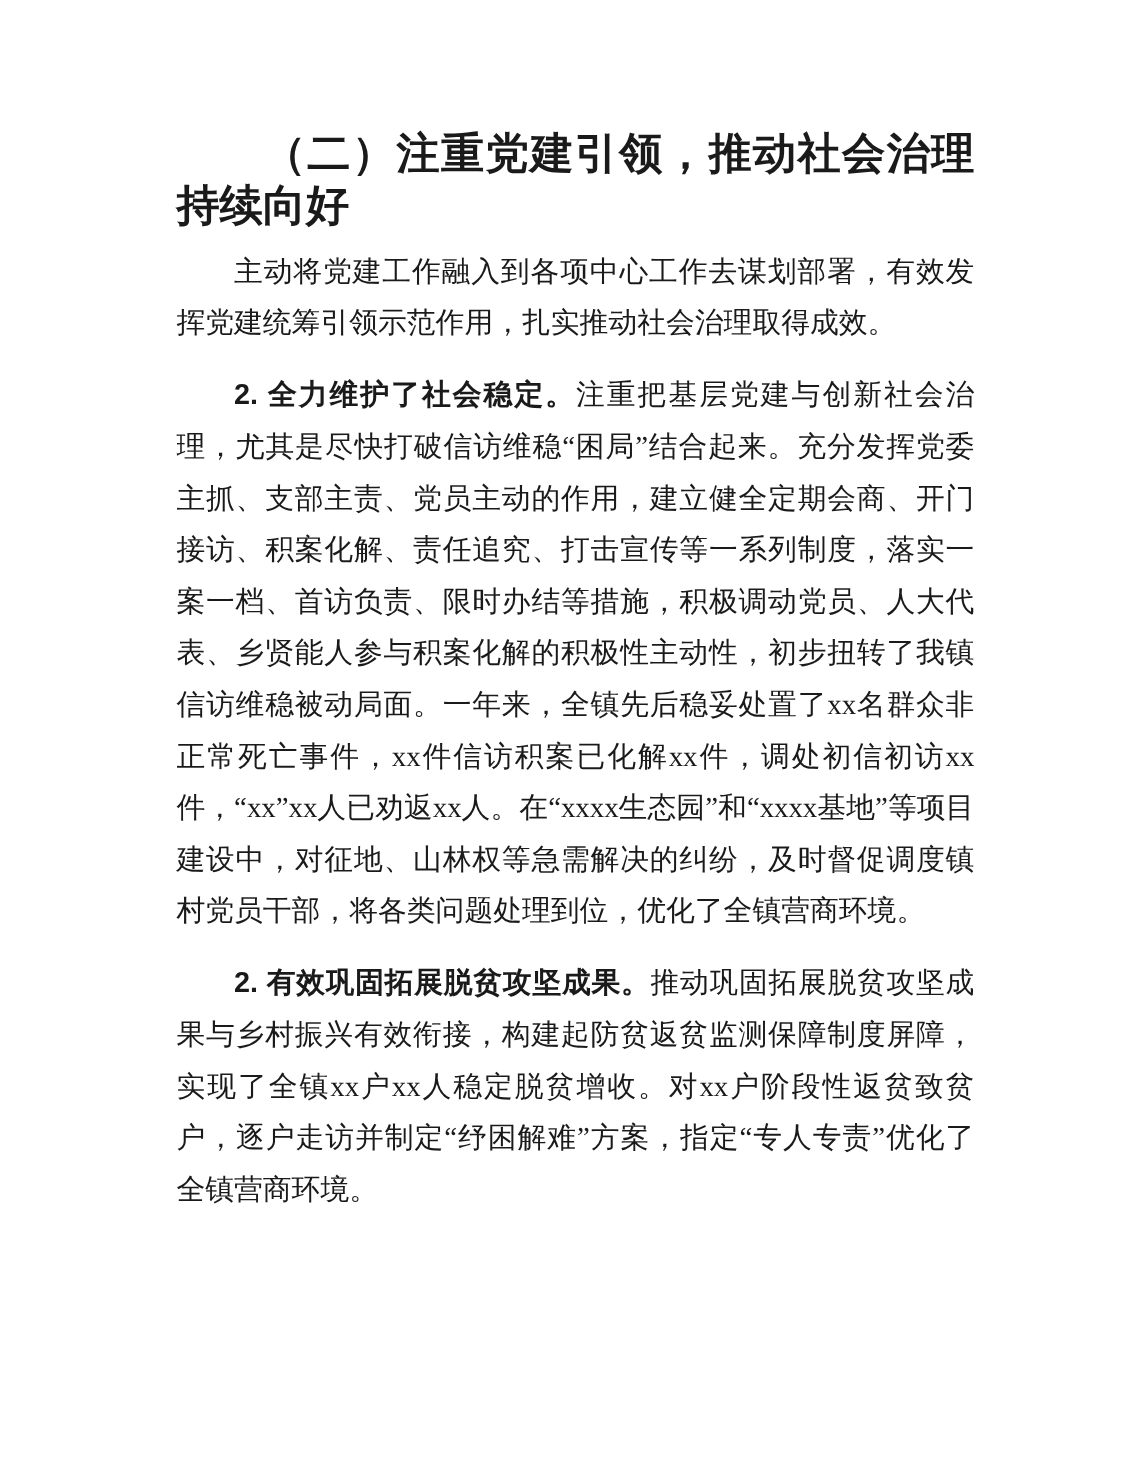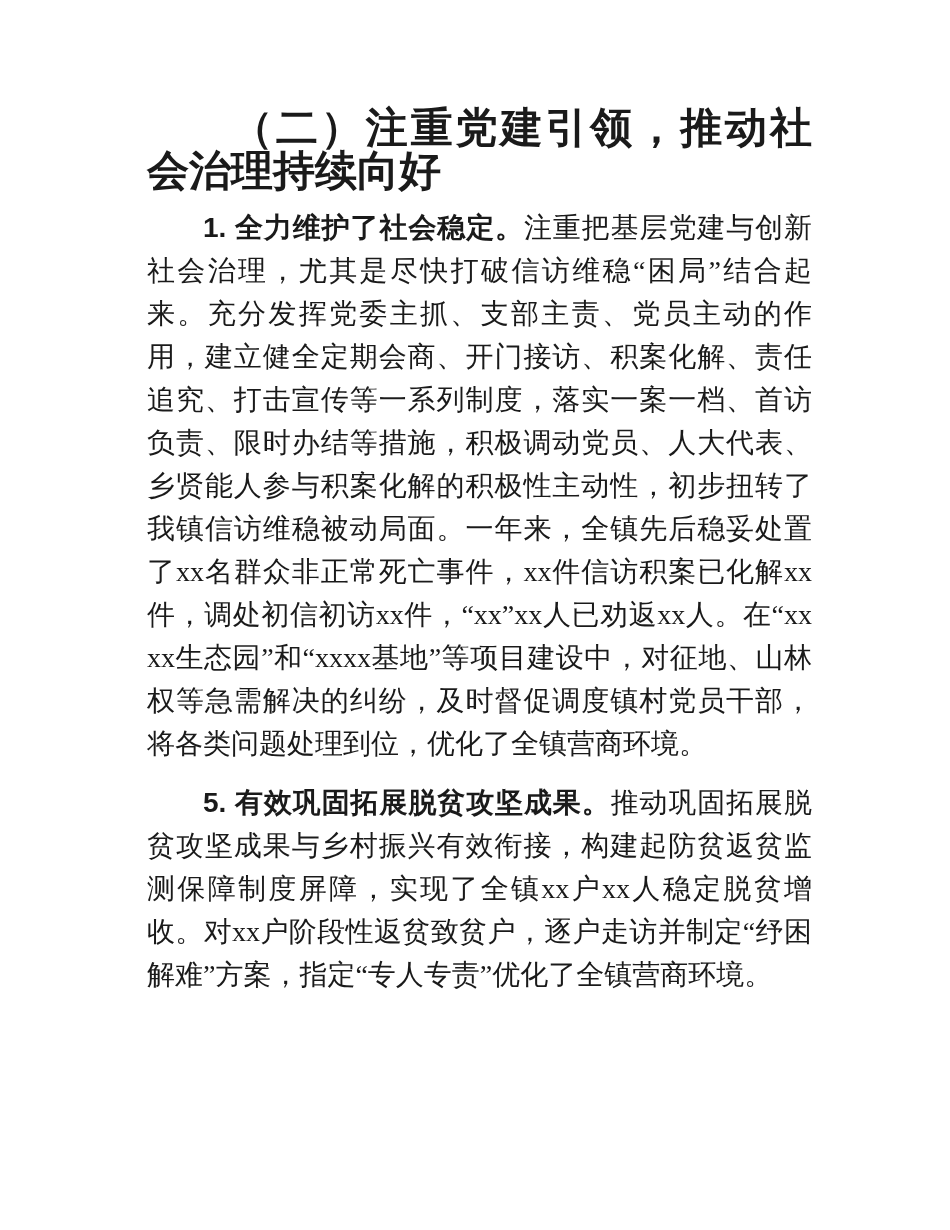--- a/index.html
+++ b/index.html
@@ -13,21 +13,21 @@
     overflow: hidden;
   }
   .page {
     box-sizing: border-box;
     width: 950px;
     height: 1230px;
     padding: 106px 138px 40px 147px;
     background: #ffffff;
     color: #1a1a1a;
     font-family: "Liberation Serif", "DejaVu Serif", serif;
-    font-size: 28px;
+    font-size: 24px;
     line-height: 43px;
     text-align: justify;
     word-break: break-all;
     overflow-wrap: break-word;
   }
   .heading {
     font-family: "Liberation Sans", "DejaVu Sans", sans-serif;
     font-weight: 700;
     text-indent: 2em;
     margin: 0 0 14px 0;
@@ -44,18 +44,19 @@
     font-weight: 700;
   }
 </style>
 </head>
 <body>
 
 <div class="page">
 
   <h2 class="heading">（二）注重党建引领，推动社会治理持续向好</h2>
 
+  <p class="para"><span>主动将党建工作融入到各项中心工作去谋划部署，有效发挥党建统筹引领示范作用，扎实推动社会治理取得成效。</span></p>
 
-  <p class="para"><span class="lead">1. 全力维护了社会稳定。</span><span>注重把基层党建与创新社会治理，尤其是尽快打破信访维稳“困局”结合起来。充分发挥党委主抓、支部主责、党员主动的作用，建立健全定期会商、开门接访、积案化解、责任追究、打击宣传等一系列制度，落实一案一档、首访负责、限时办结等措施，积极调动党员、人大代表、乡贤能人参与积案化解的积极性主动性，初步扭转了我镇信访维稳被动局面。一年来，全镇先后稳妥处置了xx名群众非正常死亡事件，xx件信访积案已化解xx件，调处初信初访xx件，“xx”xx人已劝返xx人。在“xxxx生态园”和“xxxx基地”等项目建设中，对征地、山林权等急需解决的纠纷，及时督促调度镇村党员干部，将各类问题处理到位，优化了全镇营商环境。</span></p>
+  <p class="para"><span class="lead">2. 全力维护了社会稳定。</span><span>注重把基层党建与创新社会治理，尤其是尽快打破信访维稳“困局”结合起来。充分发挥党委主抓、支部主责、党员主动的作用，建立健全定期会商、开门接访、积案化解、责任追究、打击宣传等一系列制度，落实一案一档、首访负责、限时办结等措施，积极调动党员、人大代表、乡贤能人参与积案化解的积极性主动性，初步扭转了我镇信访维稳被动局面。一年来，全镇先后稳妥处置了xx名群众非正常死亡事件，xx件信访积案已化解xx件，调处初信初访xx件，“xx”xx人已劝返xx人。在“xxxx生态园”和“xxxx基地”等项目建设中，对征地、山林权等急需解决的纠纷，及时督促调度镇村党员干部，将各类问题处理到位，优化了全镇营商环境。</span></p>
 
-  <p class="para"><span class="lead">5. 有效巩固拓展脱贫攻坚成果。</span><span>推动巩固拓展脱贫攻坚成果与乡村振兴有效衔接，构建起防贫返贫监测保障制度屏障，实现了全镇xx户xx人稳定脱贫增收。对xx户阶段性返贫致贫户，逐户走访并制定“纾困解难”方案，指定“专人专责”优化了全镇营商环境。</span></p>
+  <p class="para"><span class="lead">2. 有效巩固拓展脱贫攻坚成果。</span><span>推动巩固拓展脱贫攻坚成果与乡村振兴有效衔接，构建起防贫返贫监测保障制度屏障，实现了全镇xx户xx人稳定脱贫增收。对xx户阶段性返贫致贫户，逐户走访并制定“纾困解难”方案，指定“专人专责”优化了全镇营商环境。</span></p>
 
 </div>
 
 </body></html>

